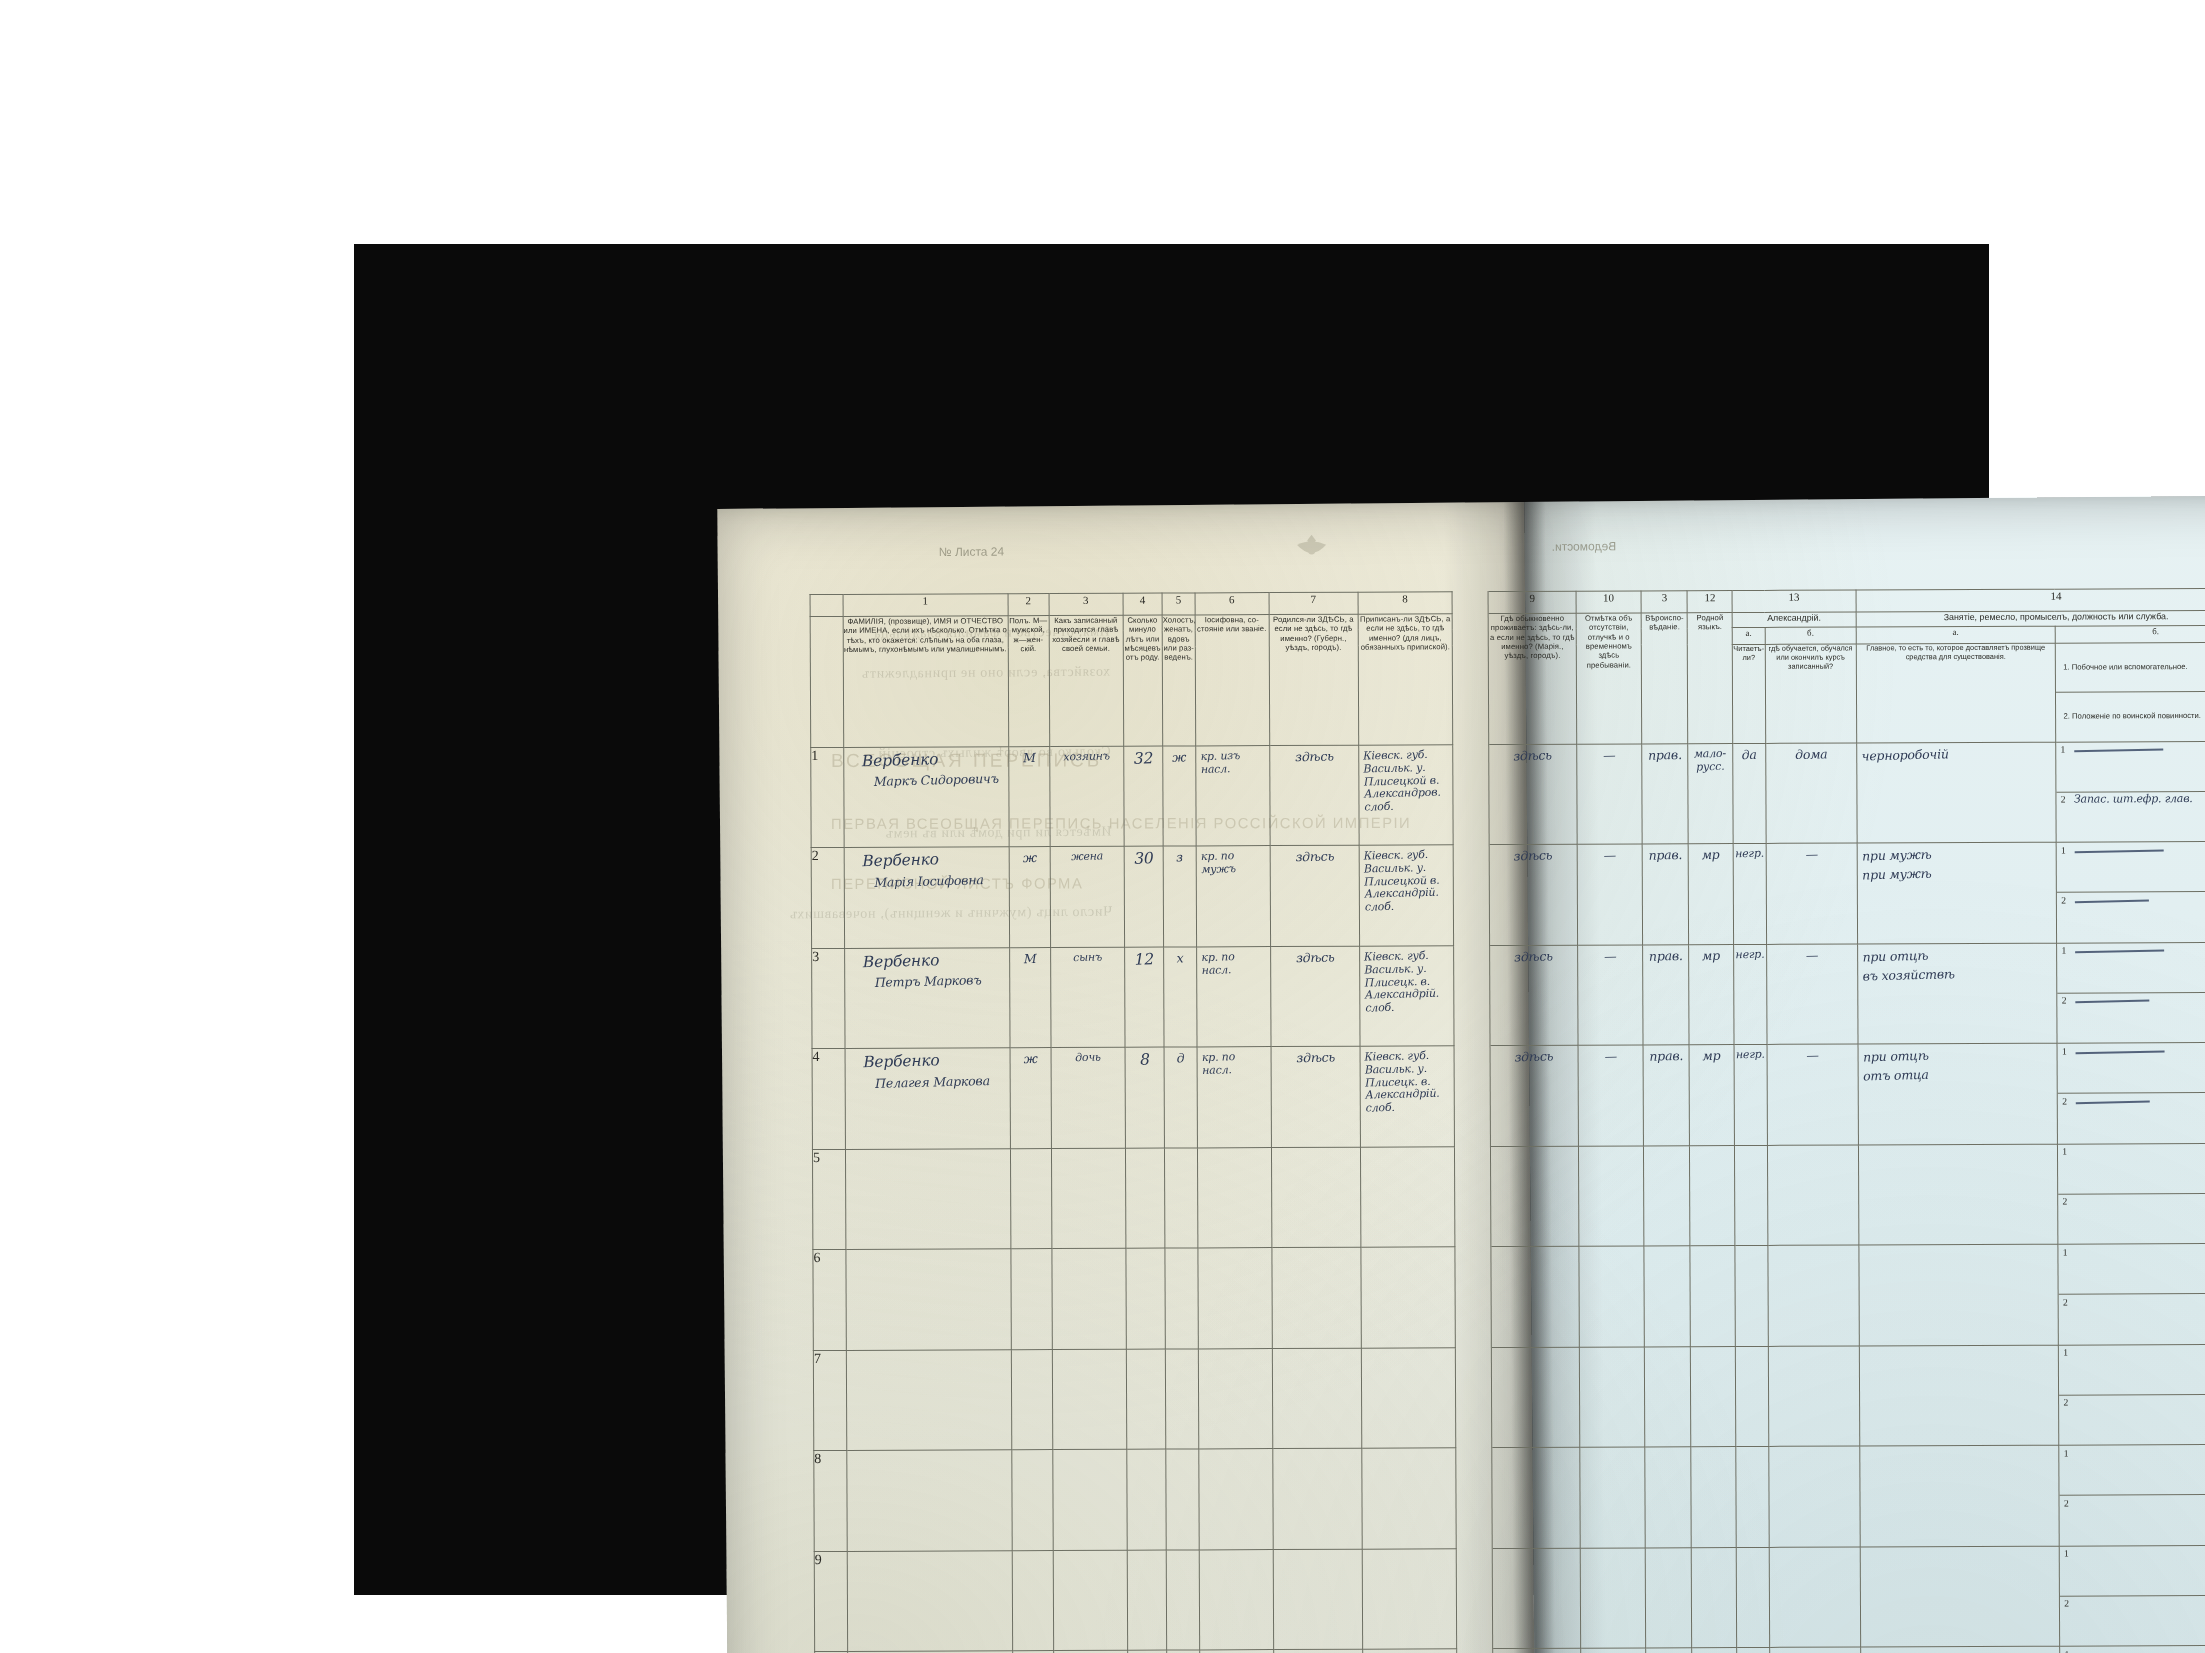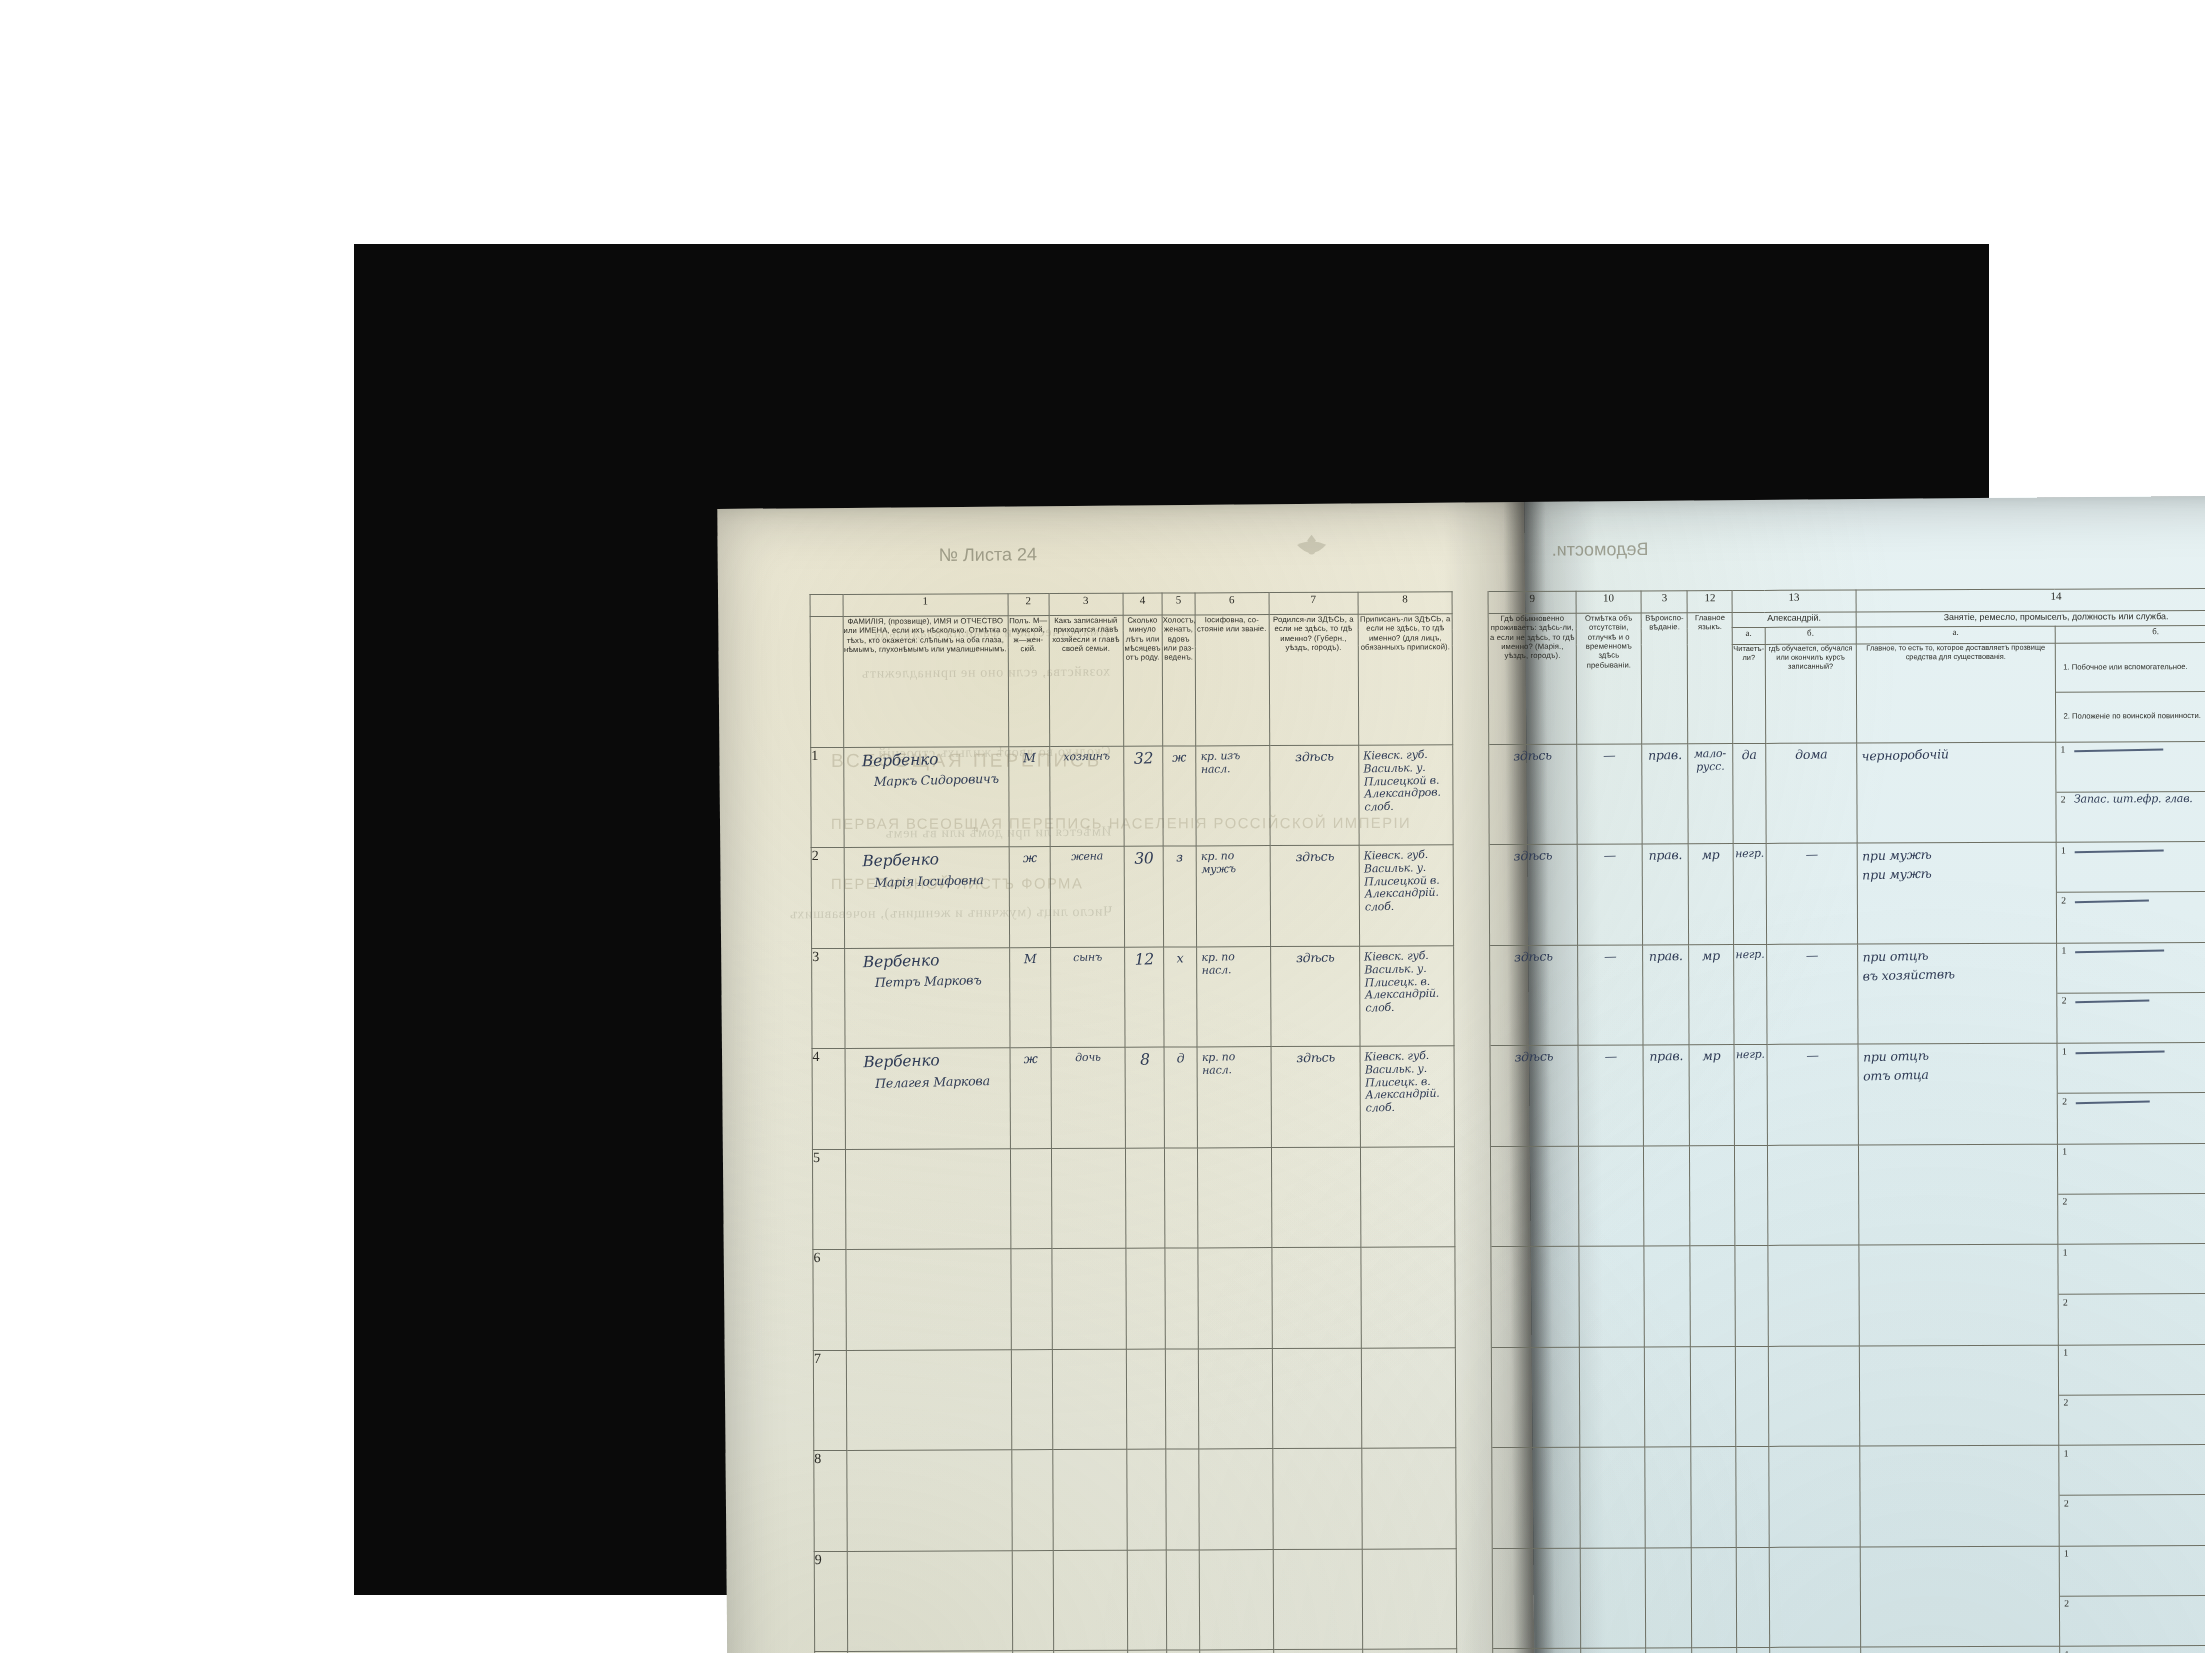--- a/index.html
+++ b/index.html
@@ -215,21 +215,21 @@
     letter-spacing: 3px;
     opacity: 0.5;
     transform: rotate(0.4deg);
     pointer-events: none;
   }
   #left-ghost .l2 { font-size: 14.8px; letter-spacing: 1.5px; margin-top: 44px; }
   #header-ghost-left, #header-ghost-right {
     position: absolute;
     top: 38px;
     font-family: "Liberation Sans", sans-serif;
-    font-size: 18px;
+    font-size: 12px;
     color: #7b7a66;
     opacity: 0.65;
   }
   #header-ghost-left { left: 221px; }
   #header-ghost-right { left: 834px; transform: scaleX(-1); }
   #crest {
     position: absolute;
     left: 572px;
     top: 28px;
     width: 44px;
@@ -342,21 +342,21 @@
           <td rowspan="3" class="hdr-txt">Какъ записанный при­ходится главѣ хозяй­если и главѣ своей семьи.</td>
           <td rowspan="3" class="hdr-txt">Сколько минуло лѣтъ или мѣ­сяцевъ отъ роду.</td>
           <td rowspan="3" class="hdr-txt">Холостъ, женатъ, вдовъ или раз­веденъ.</td>
           <td rowspan="3" class="hdr-txt">Іосифовна, со­стояніе или зва­ніе.</td>
           <td rowspan="3" class="hdr-txt">Родился-ли ЗДѢСЬ, а если не здѣсь, то гдѣ именно? (Губерн., уѣздъ, городъ).</td>
           <td rowspan="3" class="hdr-txt">Приписанъ-ли ЗДѢСЬ, а если не здѣсь, то гдѣ именно? (для лицъ, обязанныхъ припиской).</td>
           <td rowspan="3" style="border-top:none;border-bottom:none;"></td>
           <td rowspan="3" class="hdr-txt">Гдѣ обыкновенно проживаетъ: здѣсь-ли, а если не здѣсь, то гдѣ именно? (Марія., уѣздъ, городъ).</td>
           <td rowspan="3" class="hdr-txt">Отмѣтка объ отсутствіи, отлучкѣ и о временномъ здѣсь пребываніи.</td>
           <td rowspan="3" class="hdr-txt">Вѣроиспо­вѣданіе.</td>
-          <td rowspan="3" class="hdr-txt">Главное языкъ.</td>
+          <td rowspan="3" class="hdr-txt">Родной языкъ.</td>
           <td colspan="2" class="hdr-group">Александрій.</td>
           <td colspan="2" class="hdr-group">Занятіе, ремесло, промыселъ, должность или служба.</td>
         </tr>
         <tr>
           <td class="sub-num">а.</td>
           <td class="sub-num">б.</td>
           <td class="sub-num">а.</td>
           <td class="sub-num">б.</td>
         </tr>
         <tr>

